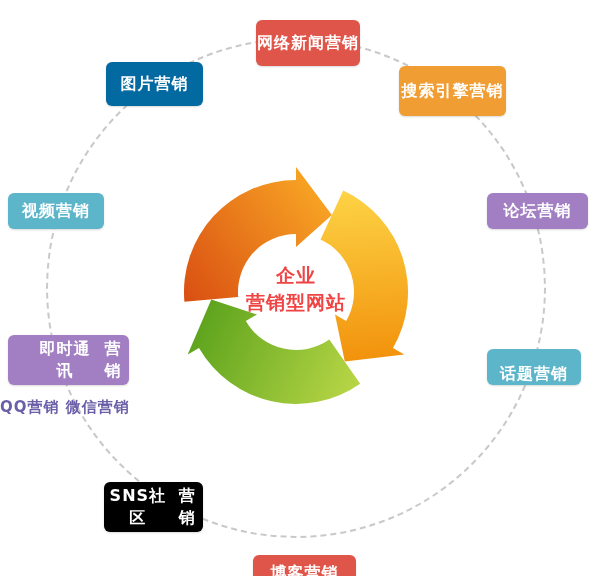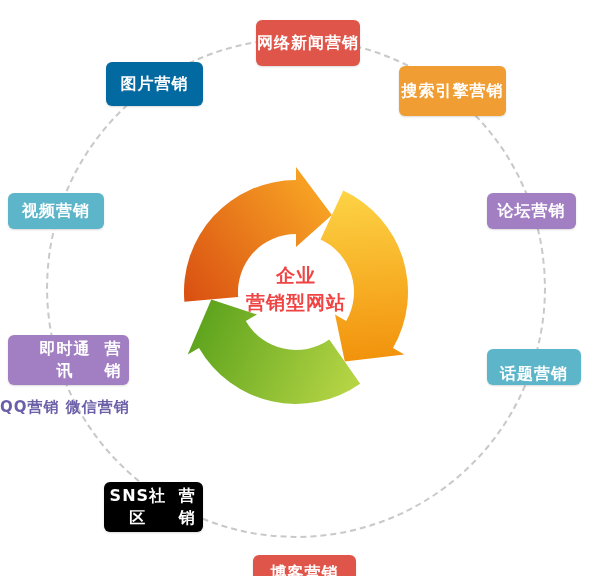--- a/index.html
+++ b/index.html
@@ -94,21 +94,21 @@
   <div class="node" style="left: 256px; top: 20px; width: 104px; height: 46px; background-color: rgb(224, 85, 74);">
     <div>网络新闻</div>
     <div>营销</div>
   </div>
 
   <div class="node" style="left: 399px; top: 66px; width: 107px; height: 50px; background-color: rgb(240, 158, 51);">
     <div>搜索引擎</div>
     <div>营销</div>
   </div>
 
-  <div class="node" style="left: 487px; top: 193px; width: 89px; height: 36px; background-color: rgb(162, 127, 195);">
+  <div class="node" style="left: 487px; top: 193px; width: 101px; height: 36px; background-color: rgb(162, 127, 195);">
     <div>论坛营销</div>
   </div>
 
   <div class="node" style="left: 487px; top: 349px; width: 94px; height: 36px; background-color: rgb(93, 181, 201); align-items: flex-end;">
     <div>话题营销</div>
   </div>
 
 
   <div class="node" style="left: 253px; top: 519px; width: 103px; height: 36px; background-color: rgb(224, 85, 74); margin-top: 36px;">
     <div>博客营销</div>

